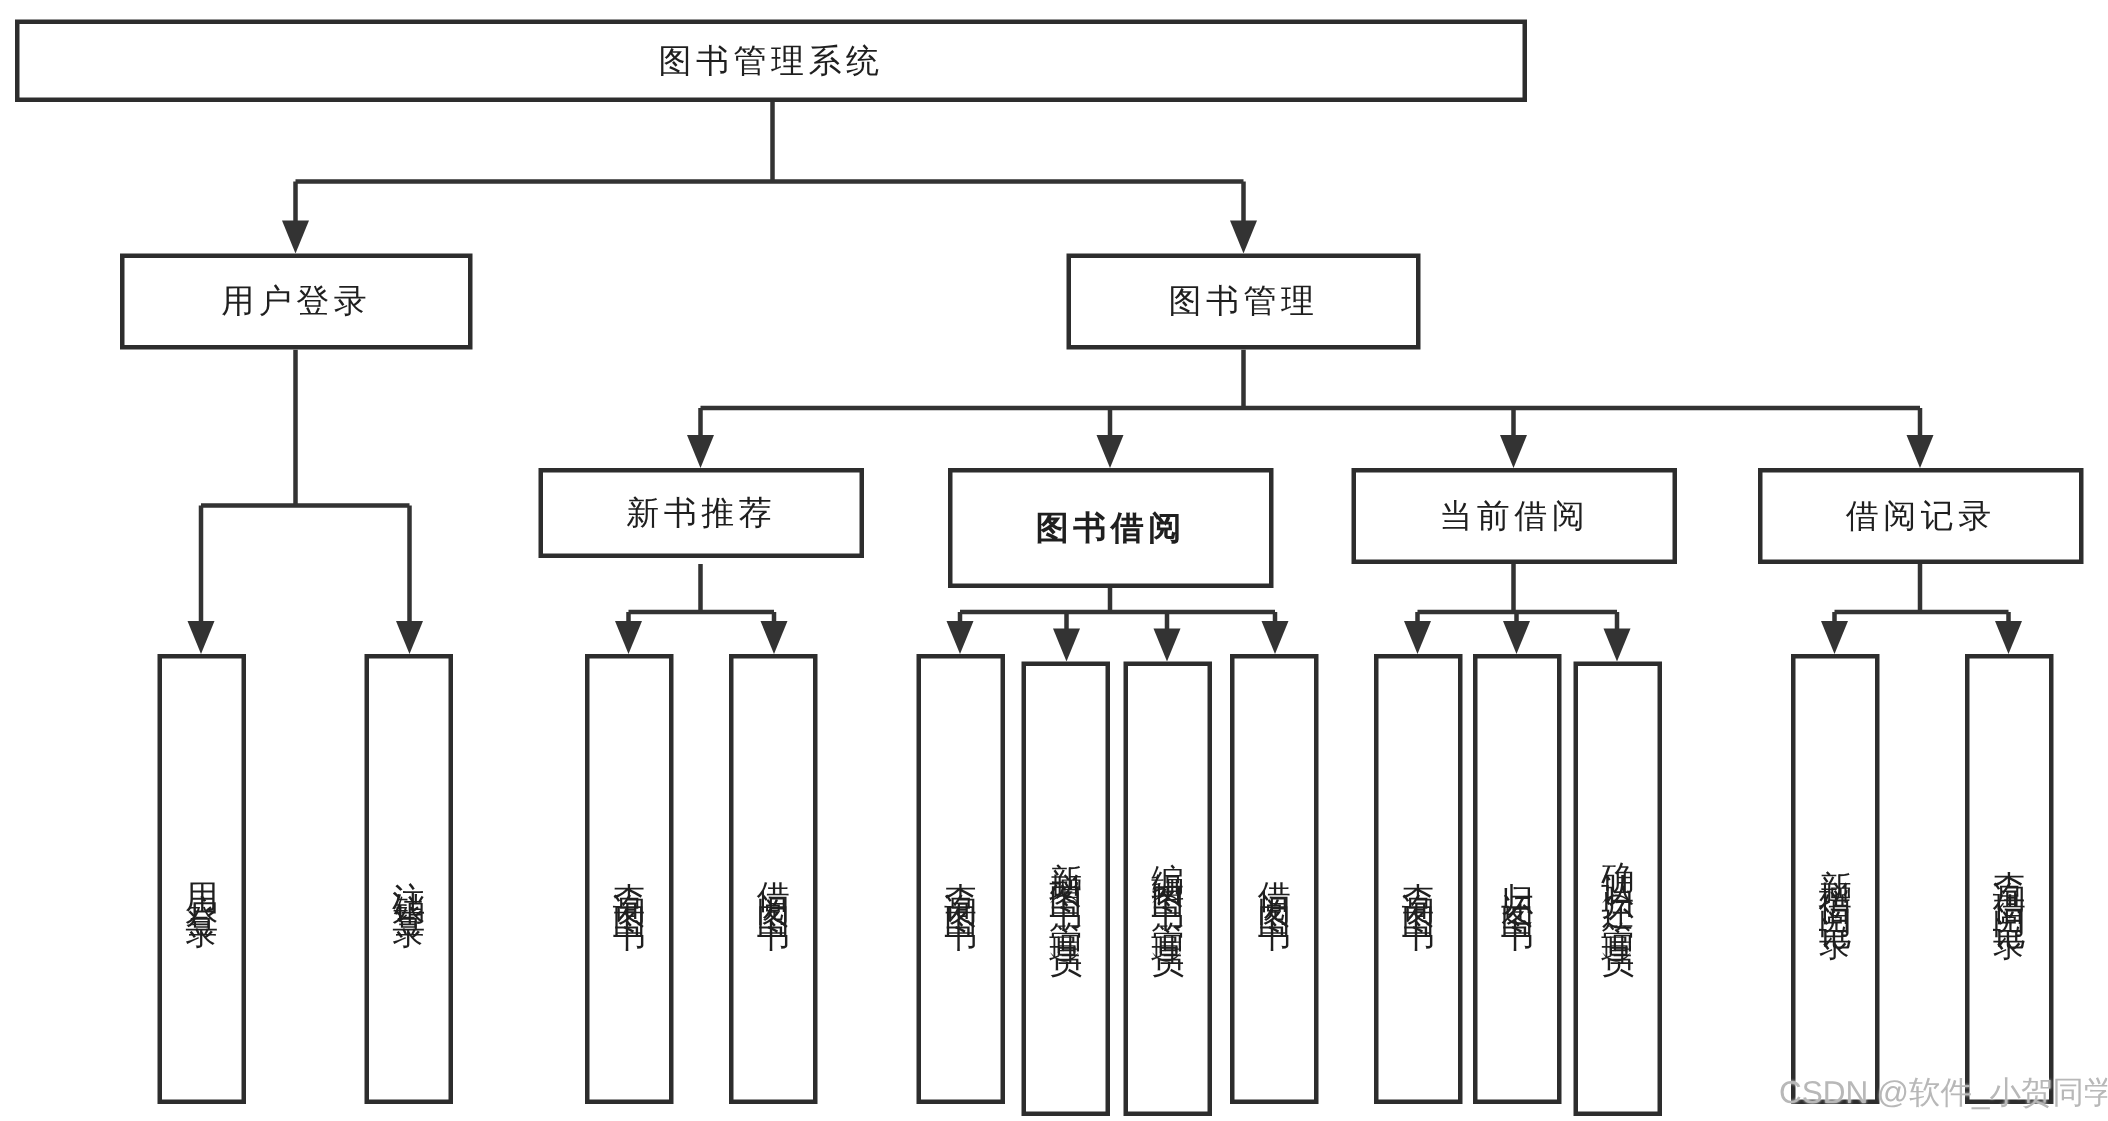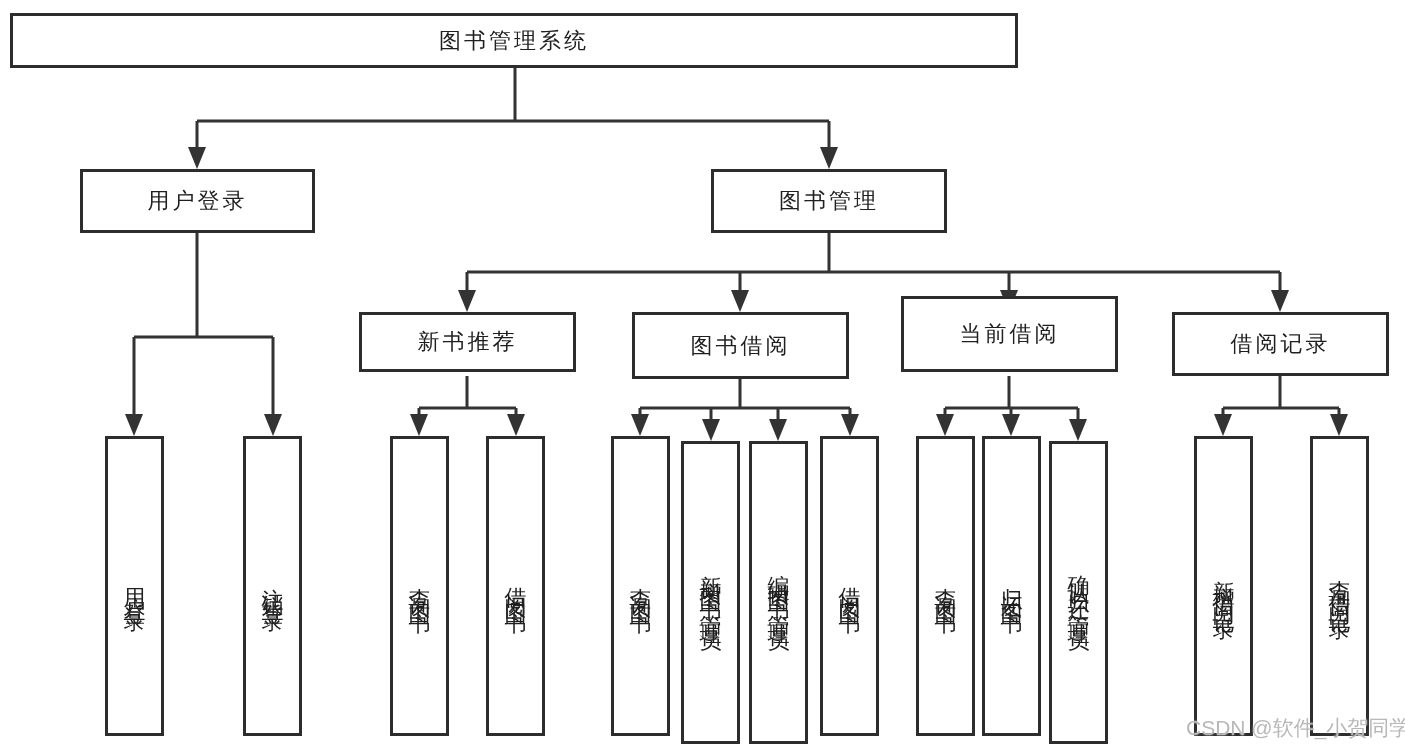--- a/index.html
+++ b/index.html
@@ -34,22 +34,22 @@
     font-size: 22px;
     letter-spacing: 8px;
     line-height: 1;
   }
   .v.tall { top: 441px; height: 303px; }
 
   #root           { left: 10px;  top: 13px;  width: 1008px; height: 55px; }
   #user-login     { left: 80px;  top: 169px; width: 235px;  height: 64px; }
   #book-mgmt      { left: 711px; top: 169px; width: 236px;  height: 64px; font-family: Liberation Mono, monospace; }
   #new-books      { left: 359px; top: 312px; width: 217px;  height: 60px; }
-  #book-borrow    { left: 632px; top: 312px; width: 217px;  height: 67px; }
-  #current-borrow { left: 901px; top: 296px; width: 217px;  height: 76px; }
+  #book-borrow    { left: 632px; top: 312px; width: 217px;  height: 80px; font-weight: bold; }
+  #current-borrow { left: 901px; top: 312px; width: 217px;  height: 64px; }
   #borrow-records { left: 1172px;top: 312px; width: 217px;  height: 64px; }
 
   #leaf-user-login { left: 105px; }
   #leaf-logout     { left: 243px; }
   #leaf-nb-query   { left: 390px; }
   #leaf-nb-borrow  { left: 486px; }
   #leaf-bb-query   { left: 611px; }
   #leaf-bb-add     { left: 681px; }
   #leaf-bb-edit    { left: 749px; }
   #leaf-bb-borrow  { left: 820px; }

